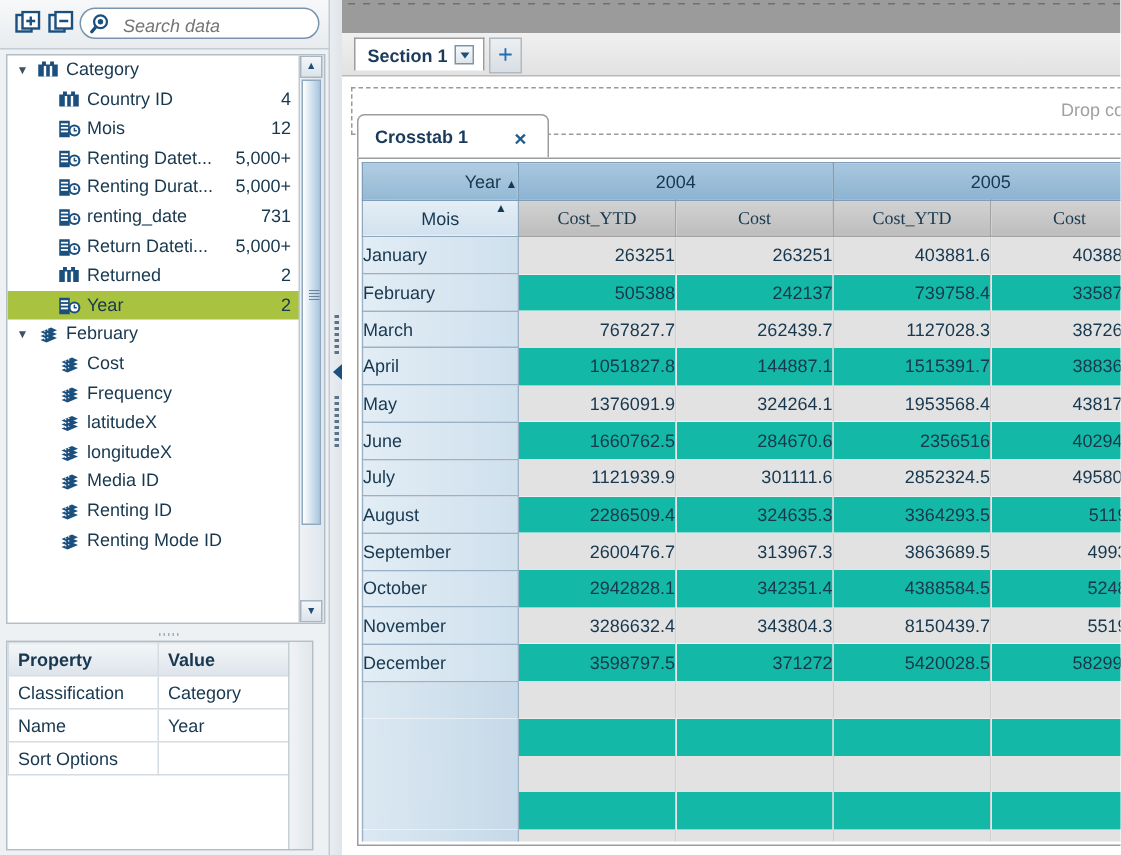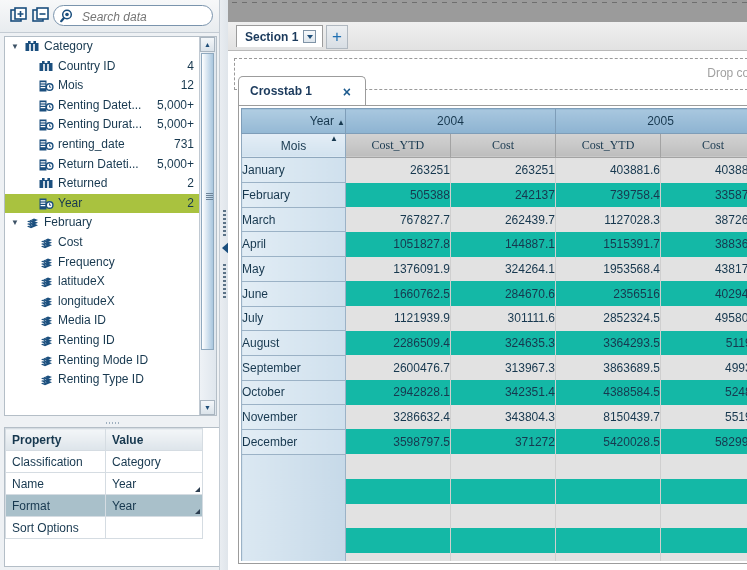--- a/index.html
+++ b/index.html
@@ -46,21 +46,21 @@
   .vscroll .thumb{position:absolute;left:1px;width:13px;
     background:linear-gradient(90deg,#ffffff,#cfe0ee 55%,#a9c6de);
     border:1px solid #8fa9bf;box-sizing:border-box;cursor:pointer;}
   .vscroll .grip{position:absolute;left:4px;width:7px;height:7px;
     background:repeating-linear-gradient(#6d8498 0 1px,transparent 1px 2px);}
 
   .hgrip{position:absolute;left:0;top:419px;width:225px;height:8px;
     display:flex;align-items:center;justify-content:center;cursor:ns-resize;}
   .hgrip i{display:block;width:1px;height:2px;background:#9fb0bf;margin:0 1px;}
 
-  .props{position:absolute;left:4px;top:427px;width:236px;height:140px;
+  .props{position:absolute;left:4px;top:427px;width:205px;height:140px;
     border:1px solid #b4bec7;box-sizing:border-box;background:#fff;overflow:hidden;}
   .ptable{width:197px;border-collapse:collapse;table-layout:fixed;}
   .ptable th,.ptable td{border:1px solid #d5dce2;height:21px;padding:0 6px;
     font-size:12px;text-align:left;color:#17384f;font-weight:normal;overflow:hidden;white-space:nowrap;}
   .ptable th{background:linear-gradient(#f3f6f8,#dde4ea);font-weight:bold;}
   .ptable col.c1{width:100px;} .ptable col.c2{width:97px;}
   .ptable tr.hl td{background:#a9c0ca;}
   .ptable td.drop{position:relative;}
   .ptable td.drop:after{content:"";position:absolute;right:2px;bottom:2px;
     border-left:5px solid transparent;border-bottom:5px solid #2c3e50;}
@@ -417,38 +417,20 @@
                   <path d="M4.3 4.5 L5.2 5"></path>
                   <path d="M6.3 3.7 L7.2 4.2"></path>
                   <path d="M4.3 7.1 L5.2 7.6"></path>
                   <path d="M6.3 6.3 L7.2 6.8"></path>
                   <path d="M4.3 9.7 L5.2 10.2"></path>
                   <path d="M6.3 8.9 L7.2 9.4"></path>
                 </g>
               </svg></span>
             <span class="tlabel">Renting Mode ID</span>
           </div>
-          <div class="trow lvl1">
-            <span class="ticon"><svg width="15" height="14" viewBox="0 0 15 14">
-                <g fill="#1b4f7e">
-                  <path d="M2 5.4 L9 2.4 L13 4.1 L6 7.1 Z"></path>
-                  <path d="M2 8 L9 5 L13 6.7 L6 9.7 Z"></path>
-                  <path d="M2 10.6 L9 7.6 L13 9.3 L6 12.3 Z"></path>
-                </g>
-                <g stroke="#fff" stroke-width="0.7">
-                  <path d="M4.3 4.5 L5.2 5"></path>
-                  <path d="M6.3 3.7 L7.2 4.2"></path>
-                  <path d="M4.3 7.1 L5.2 7.6"></path>
-                  <path d="M6.3 6.3 L7.2 6.8"></path>
-                  <path d="M4.3 9.7 L5.2 10.2"></path>
-                  <path d="M6.3 8.9 L7.2 9.4"></path>
-                </g>
-              </svg></span>
-            <span class="tlabel">Renting Type ID</span>
-          </div>
         </div>
       <div class="vscroll">
         <div class="arrow up">▲</div>
         <div class="thumb" style="top:16px;height:297px;">
           <span class="grip" style="top:139px;"></span>
         </div>
         <div class="arrow down">▼</div>
       </div>
     </div>
 
@@ -474,24 +456,20 @@
           </thead>
         <tbody id="propBody">
             <tr>
               <td>Classification</td>
               <td>Category</td>
             </tr>
             <tr>
               <td>Name</td>
               <td class="drop">Year</td>
             </tr>
-            <tr class="hl">
-              <td>Format</td>
-              <td class="drop">Year</td>
-            </tr>
             <tr>
               <td>Sort Options</td>
               <td></td>
             </tr>
           </tbody>
       </table>
       <div class="pscroll"></div>
     </div>
   </div>
 

